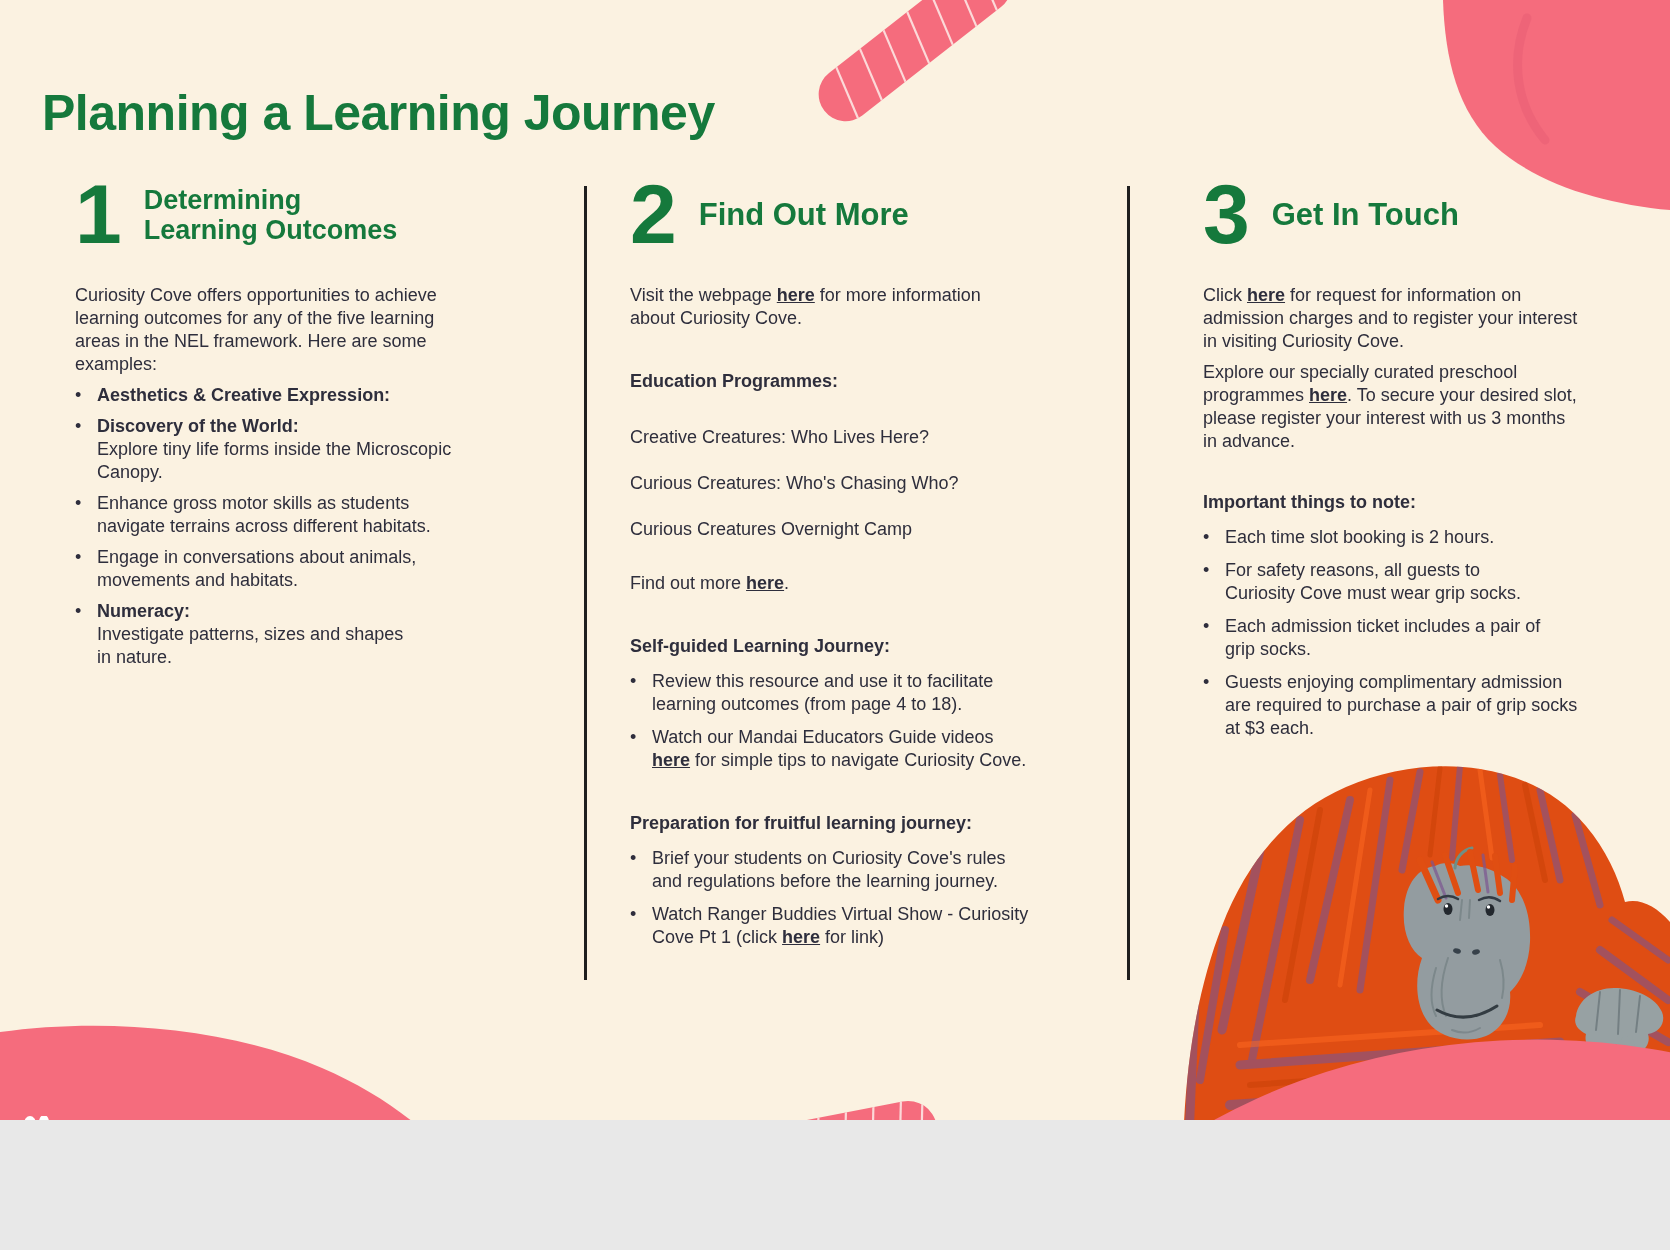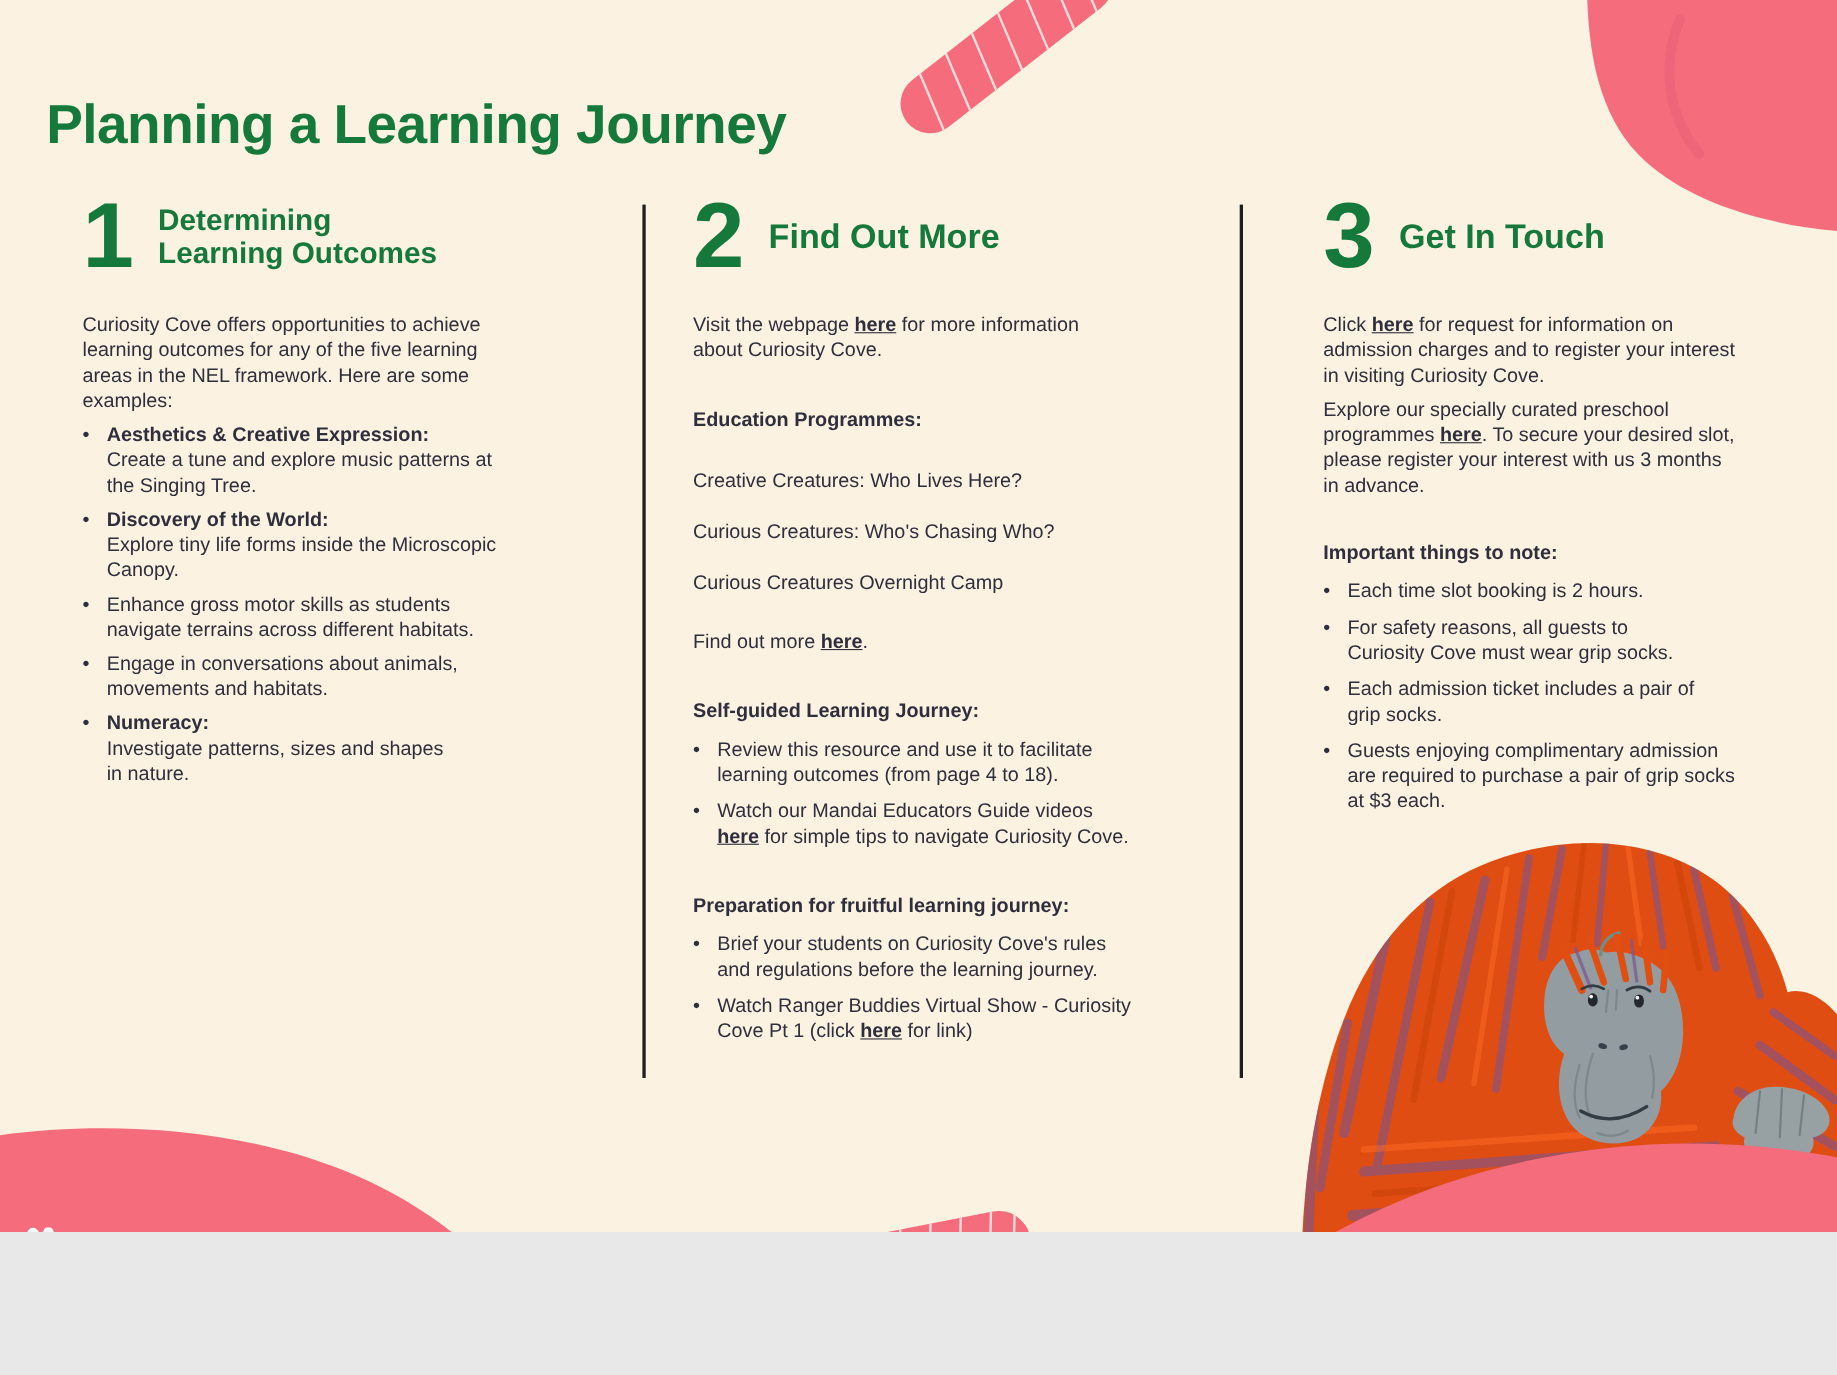--- a/index.html
+++ b/index.html
@@ -186,22 +186,21 @@
         <div>Determining</div>
         <div>Learning Outcomes</div>
       </div>
     </div>
     <p class="body-text" style="margin:0 0 0 0;">Curiosity Cove offers opportunities to achieve
 learning outcomes for any of the five learning
 areas in the NEL framework. Here are some
 examples:</p>
     <div class="bullet">
       <span class="dot">•</span>
-      <div class="b-body body-text"><span class="b-label">Aesthetics &amp; Creative Expression:</span><span>Create a tune and explore music patterns at
-the Singing Tree.</span></div>
+      <div class="b-body body-text"><span class="b-label">Aesthetics &amp; Creative Expression:</span></div>
     </div>
     <div class="bullet">
       <span class="dot">•</span>
       <div class="b-body body-text"><span class="b-label">Discovery of the World:</span><span>Explore tiny life forms inside the Microscopic
 Canopy.</span></div>
     </div>
     <div class="bullet">
       <span class="dot">•</span>
       <div class="b-body body-text"><span>Enhance gross motor skills as students
 navigate terrains across different habitats.</span></div>

